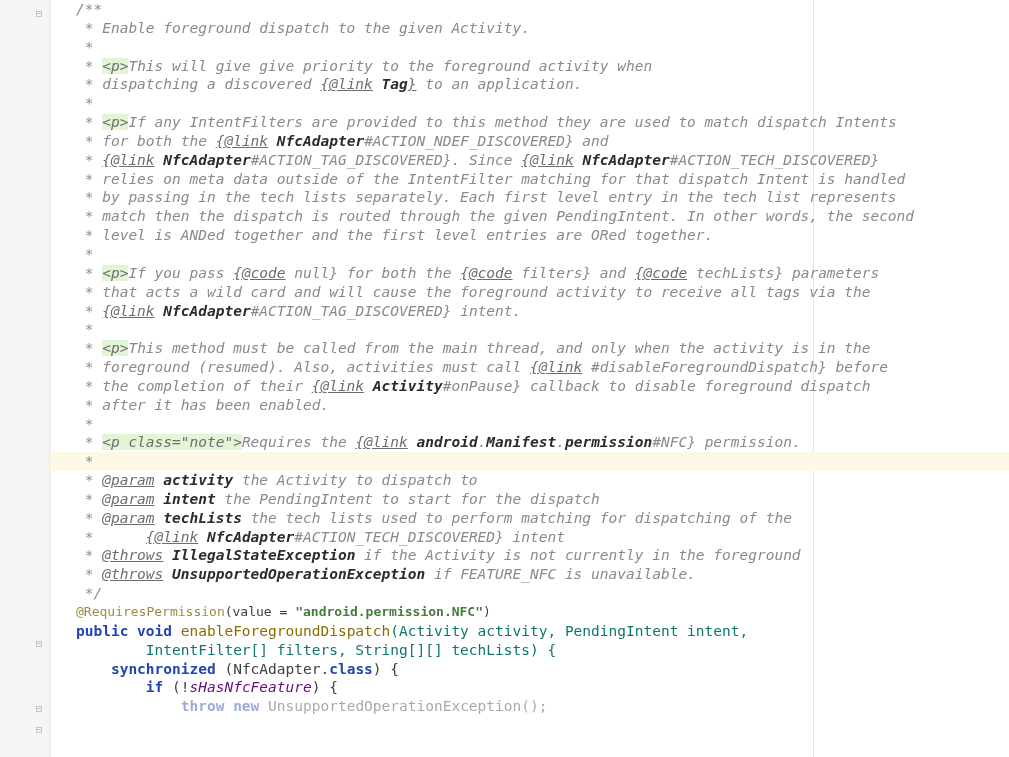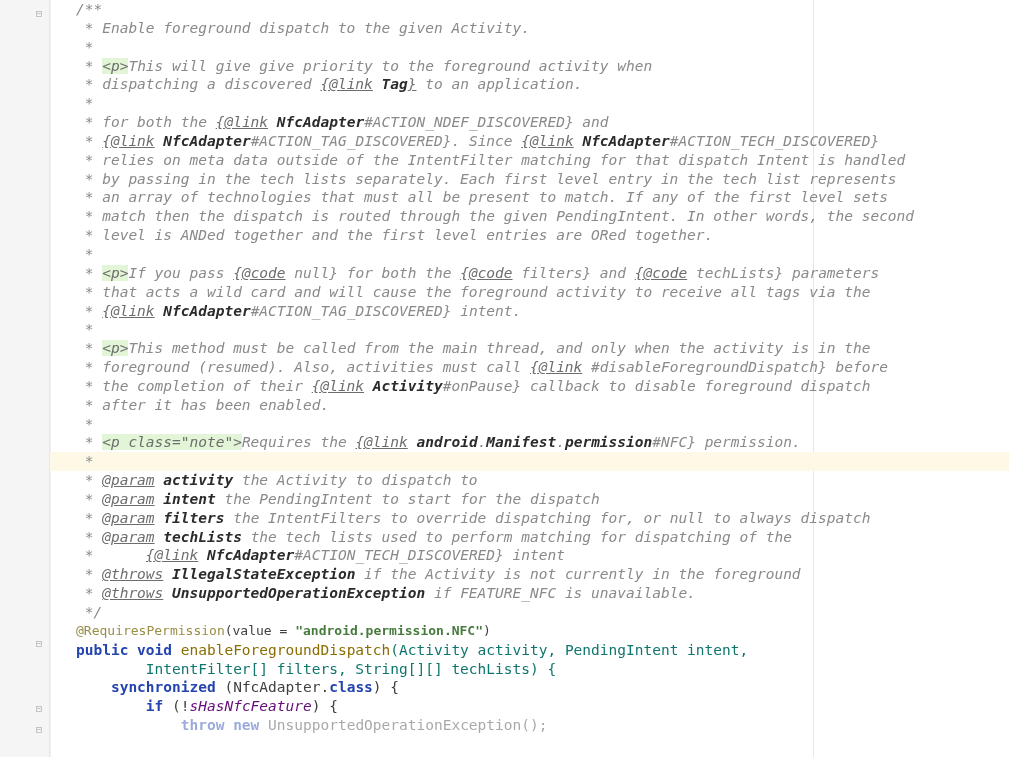--- a/index.html
+++ b/index.html
@@ -88,42 +88,41 @@
 <div class="edge-line-left"></div>
 <div class="right-margin"></div>
 
 <div class="editor">
 <div class="line"><span>/**</span></div>
 <div class="line"><span> * Enable foreground dispatch to the given Activity.</span></div>
 <div class="line"><span> *</span></div>
 <div class="line"><span> * </span><span class="tag">&lt;p&gt;</span><span>This will give give priority to the foreground activity when</span></div>
 <div class="line"><span> * dispatching a discovered </span><span class="link">{@link</span><span> </span><span class="bi">Tag</span><span class="link">}</span><span> to an application.</span></div>
 <div class="line"><span> *</span></div>
+<div class="line"><span> * </span><span class="tag">&lt;p&gt;</span><span>If any IntentFilters are provided to this method they are used to match dispatch Intents</span></div>
 <div class="line"><span> * for both the </span><span class="link">{@link</span><span> </span><span class="bi">NfcAdapter</span><span>#ACTION_NDEF_DISCOVERED}</span><span> and</span></div>
 <div class="line"><span> * </span><span class="link">{@link</span><span> </span><span class="bi">NfcAdapter</span><span>#ACTION_TAG_DISCOVERED}</span><span>. Since </span><span class="link">{@link</span><span> </span><span class="bi">NfcAdapter</span><span>#ACTION_TECH_DISCOVERED}</span></div>
 <div class="line"><span> * relies on meta data outside of the IntentFilter matching for that dispatch Intent is handled</span></div>
 <div class="line"><span> * by passing in the tech lists separately. Each first level entry in the tech list represents</span></div>
-<div class="line"><span> * an array of technologies that must all be present to match. If any of the first level sets</span></div>
 <div class="line"><span> * match then the dispatch is routed through the given PendingIntent. In other words, the second</span></div>
 <div class="line"><span> * level is ANDed together and the first level entries are ORed together.</span></div>
 <div class="line"><span> *</span></div>
 <div class="line"><span> * </span><span class="tag">&lt;p&gt;</span><span>If you pass </span><span class="link">{@code</span><span> null}</span><span> for both the </span><span class="link">{@code</span><span> filters}</span><span> and </span><span class="link">{@code</span><span> techLists}</span><span> parameters</span></div>
 <div class="line"><span> * that acts a wild card and will cause the foreground activity to receive all tags via the</span></div>
 <div class="line"><span> * </span><span class="link">{@link</span><span> </span><span class="bi">NfcAdapter</span><span>#ACTION_TAG_DISCOVERED}</span><span> intent.</span></div>
 <div class="line"><span> *</span></div>
 <div class="line"><span> * </span><span class="tag">&lt;p&gt;</span><span>This method must be called from the main thread, and only when the activity is in the</span></div>
 <div class="line"><span> * foreground (resumed). Also, activities must call </span><span class="link">{@link</span><span> #disableForegroundDispatch}</span><span> before</span></div>
 <div class="line"><span> * the completion of their </span><span class="link">{@link</span><span> </span><span class="bi">Activity</span><span>#onPause}</span><span> callback to disable foreground dispatch</span></div>
 <div class="line"><span> * after it has been enabled.</span></div>
 <div class="line"><span> *</span></div>
 <div class="line"><span> * </span><span class="tagnote">&lt;p class="note"&gt;</span><span>Requires the </span><span class="link">{@link</span><span> </span><span class="bi">android</span><span>.</span><span class="bi">Manifest</span><span>.</span><span class="bi">permission</span><span>#NFC}</span><span> permission.</span></div>
 <div class="line hl"><span> *</span></div>
 <div class="line"><span> * </span><span class="jtag">@param</span><span> </span><span class="pname">activity</span><span> the Activity to dispatch to</span></div>
 <div class="line"><span> * </span><span class="jtag">@param</span><span> </span><span class="pname">intent</span><span> the PendingIntent to start for the dispatch</span></div>
-<div class="line"><span> * </span><span class="jtag">@param</span><span> </span><span class="pname">filters</span><span> the IntentFilters to override dispatching for, or null to always dispatch</span></div>
 <div class="line"><span> * </span><span class="jtag">@param</span><span> </span><span class="pname">techLists</span><span> the tech lists used to perform matching for dispatching of the</span></div>
 <div class="line"><span> *      </span><span class="link">{@link</span><span> </span><span class="bi">NfcAdapter</span><span>#ACTION_TECH_DISCOVERED}</span><span> intent</span></div>
 <div class="line"><span> * </span><span class="jtag">@throws</span><span> </span><span class="pname">IllegalStateException</span><span> if the Activity is not currently in the foreground</span></div>
 <div class="line"><span> * </span><span class="jtag">@throws</span><span> </span><span class="pname">UnsupportedOperationException</span><span> if FEATURE_NFC is unavailable.</span></div>
 <div class="line"><span> */</span></div>
 <div class="line code" style="font-size:13px"><span class="ann">@RequiresPermission</span><span class="plain">(value = </span><span class="annstr">"android.permission.NFC"</span><span class="plain">)</span></div>
 <div class="line code"><span class="kw">public void </span><span class="mname">enableForegroundDispatch</span><span class="type">(Activity activity, PendingIntent intent,</span></div>
 <div class="line code"><span class="type">        IntentFilter[] filters, String[][] techLists) {</span></div>
 <div class="line code"><span class="plain">    </span><span class="kw">synchronized </span><span class="plain">(NfcAdapter.</span><span class="kw">class</span><span class="plain">) {</span></div>
 <div class="line code"><span class="plain">        </span><span class="kw">if </span><span class="plain">(!</span><span class="field">sHasNfcFeature</span><span class="plain">) {</span></div>

